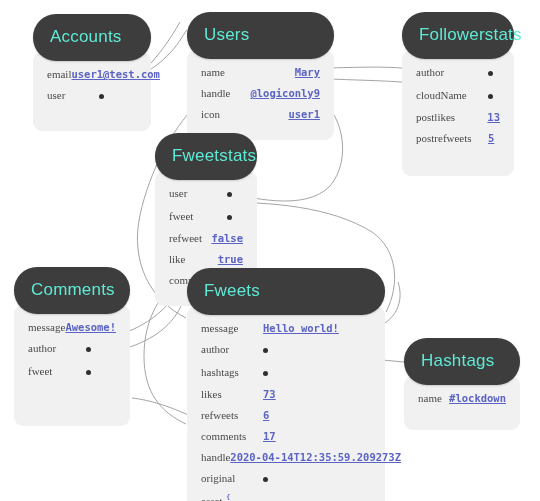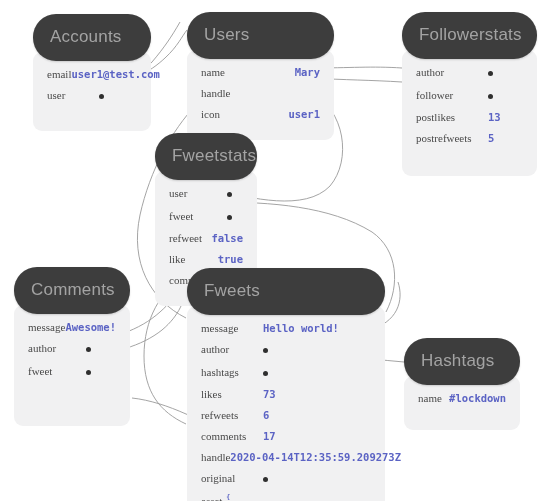--- a/index.html
+++ b/index.html
@@ -15,21 +15,21 @@
   
   #wires{position:absolute;left:0;top:0;width:540px;height:501px;z-index:1;}
   #wires path{fill:none;stroke:#9a9a9a;stroke-width:.9;}
   #wires circle{fill:#2f2f2f;}
 
   
   .panel{position:absolute;z-index:2;}
   .panel-head{
     background:#3d3d3d;
     border-radius:23px;
-    color:#a3a3a3;
+    color:#5eead4;
     font-size:17px;
     font-weight:400;
     letter-spacing:.2px;
     padding:13px 17px 14px 17px;
     position:relative;
     z-index:3;
     box-shadow:0 1px 2px rgba(0,0,0,.16);
   }
   .panel-body{
     background:#f1f1f2;
@@ -50,20 +50,21 @@
   .k{
     color:#4a4a4a;
     font-size:11px;
     font-family:Liberation Serif, serif;
   }
   .v{
     color:#5b63c4;
     font-size:10.5px;
     font-family:"DejaVu Sans Mono", monospace;
     font-weight:700;
+    text-decoration:underline;
   }
 
   
   .lab-w52 .k{width:52px;}
   .lab-w58 .k{width:58px;}
   .lab-w72 .k{width:72px;}
   .lab-w62 .k{width:62px;}
 
   
   .ra{justify-content:space-between;}
@@ -75,21 +76,21 @@
     background:#2f2f2f;display:inline-block;
   }
 
   
   #p-accounts{left:33px;top:14px;width:118px;}
   #p-accounts .panel-body{padding-bottom:26px;}
 
   #p-users{left:187px;top:12px;width:147px;}
   #p-users .panel-body{padding-bottom:18px;}
 
-  #p-followerstats{left:402px;top:12px;width:135px;}
+  #p-followerstats{left:402px;top:12px;width:112px;}
   #p-followerstats .panel-body{padding-bottom:30px;}
 
   #p-fweetstats{left:155px;top:133px;width:102px;}
   #p-fweetstats .panel-body{padding-bottom:18px;}
 
   #p-comments{left:14px;top:267px;width:116px;}
   #p-comments .panel-body{padding-bottom:46px;}
 
   #p-fweets{left:187px;top:268px;width:198px;}
   #p-fweets .panel-body{padding-bottom:22px;}
@@ -170,39 +171,40 @@
 
   <div class="panel" id="p-users">
     <div class="panel-head">Users</div>
     <div class="panel-body">
       <div class="row ra">
         <span class="k">name</span>
         <span class="v">Mary</span>
       </div>
       <div class="row ra">
         <span class="k">handle</span>
+        <span class="v">@logiconly9</span>
       </div>
       <div class="row ra">
         <span class="k">icon</span>
         <span class="v">user1</span>
       </div>
     </div>
   </div>
 
   <div class="panel" id="p-followerstats">
     <div class="panel-head">Followerstats</div>
     <div class="panel-body lab-w72">
       <div class="row">
         <span class="k">author</span>
         <span class="dotcell">
             <i class="dot"></i>
           </span>
       </div>
       <div class="row">
-        <span class="k">follower</span>
+        <span class="k">cloudName</span>
         <span class="dotcell">
             <i class="dot"></i>
           </span>
       </div>
       <div class="row">
         <span class="k">postlikes</span>
         <span class="v">13</span>
       </div>
       <div class="row">
         <span class="k">postrefweets</span>

